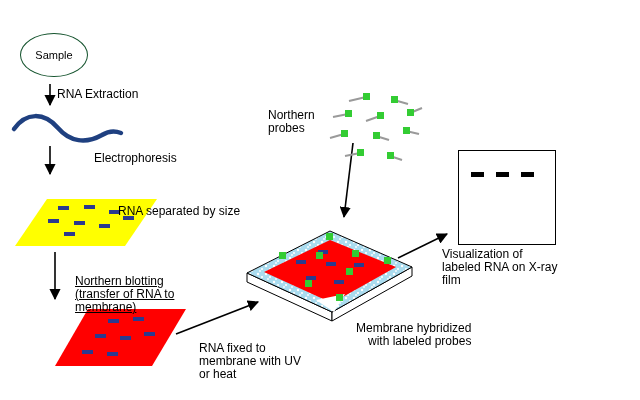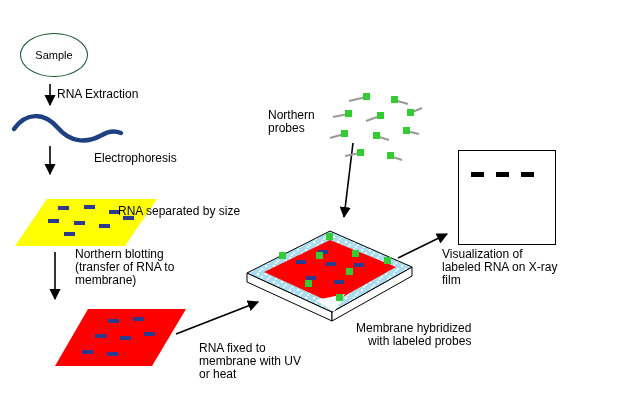--- a/index.html
+++ b/index.html
@@ -144,21 +144,21 @@
     </g>
   </svg>
 
   <div class="ellipse">
     <span class="lbl-inline">Sample</span>
   </div>
 
   <div class="lbl" style="left:57px; top:88px;">RNA Extraction</div>
   <div class="lbl" style="left:50px; top:152px;padding-left:44px;">Electrophoresis</div>
   <div class="lbl" style="left:118px; top:189px;margin-top:16px;">RNA separated by size</div>
-  <div class="lbl" style="left:75px; top:248px;">Northern blotting
+  <div class="lbl" style="left:75px; top:275px;text-decoration:underline;">Northern blotting
 (transfer of RNA to
 membrane)</div>
   <div class="lbl" style="left:199px; top:332px;margin-top:10px;">RNA fixed to
 membrane with UV
 or heat</div>
   <div class="lbl" style="left:268px; top:109px;">Northern
 probes</div>
   <div class="lbl" style="left:356px; top:322px;text-align:right;">Membrane hybridized
 with labeled probes</div>
   <div class="lbl" style="left:442px; top:248px;">Visualization of

